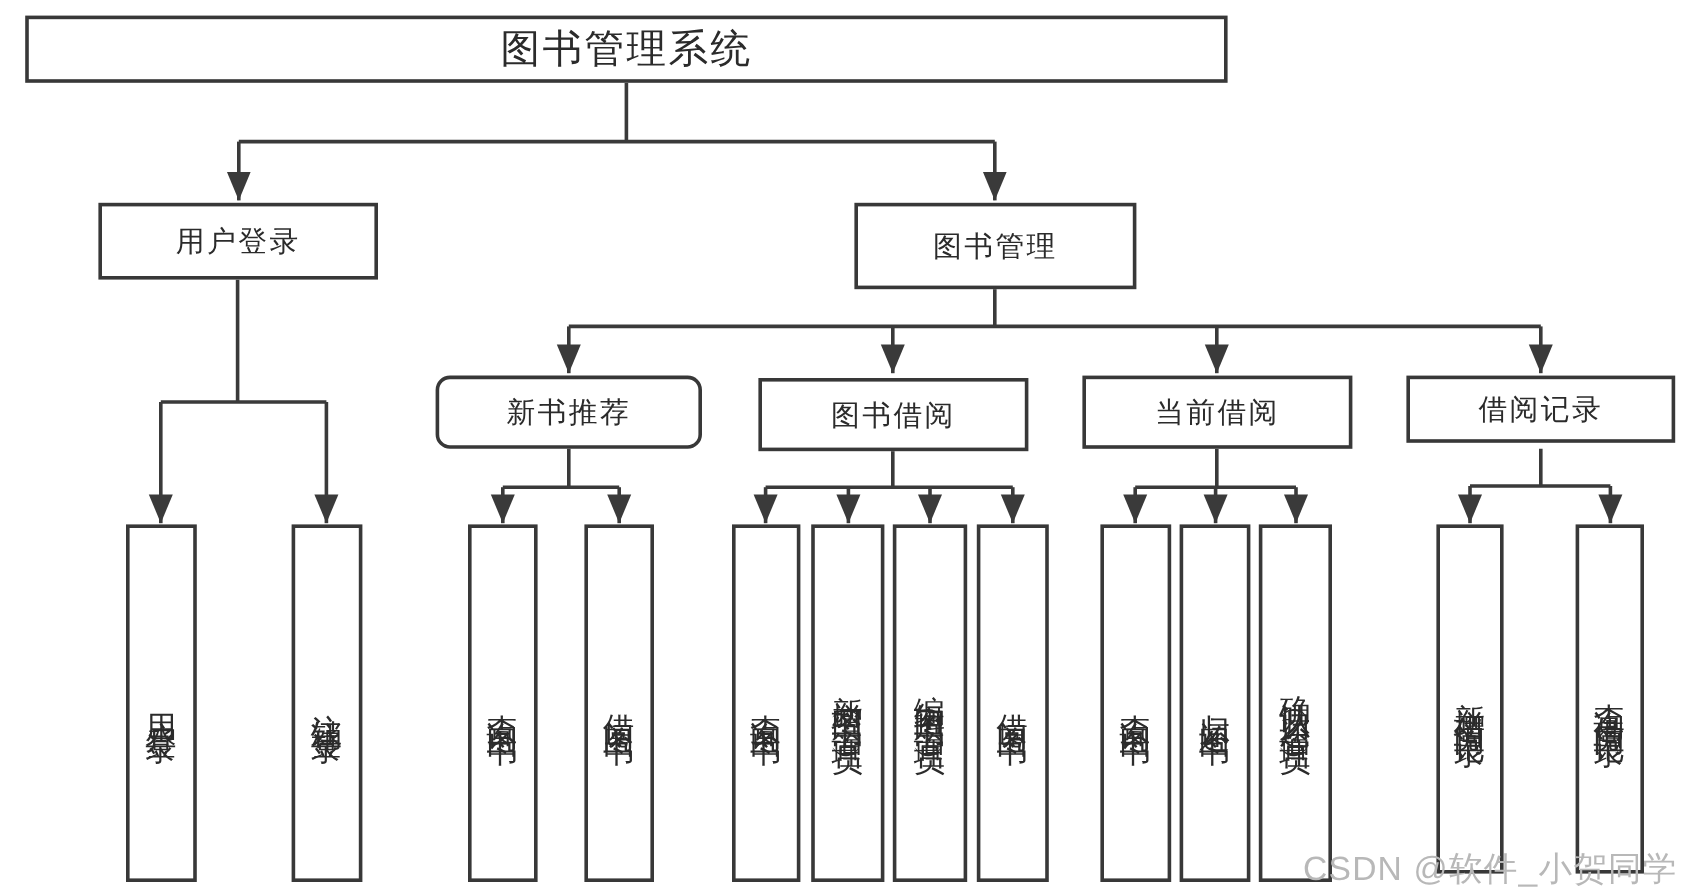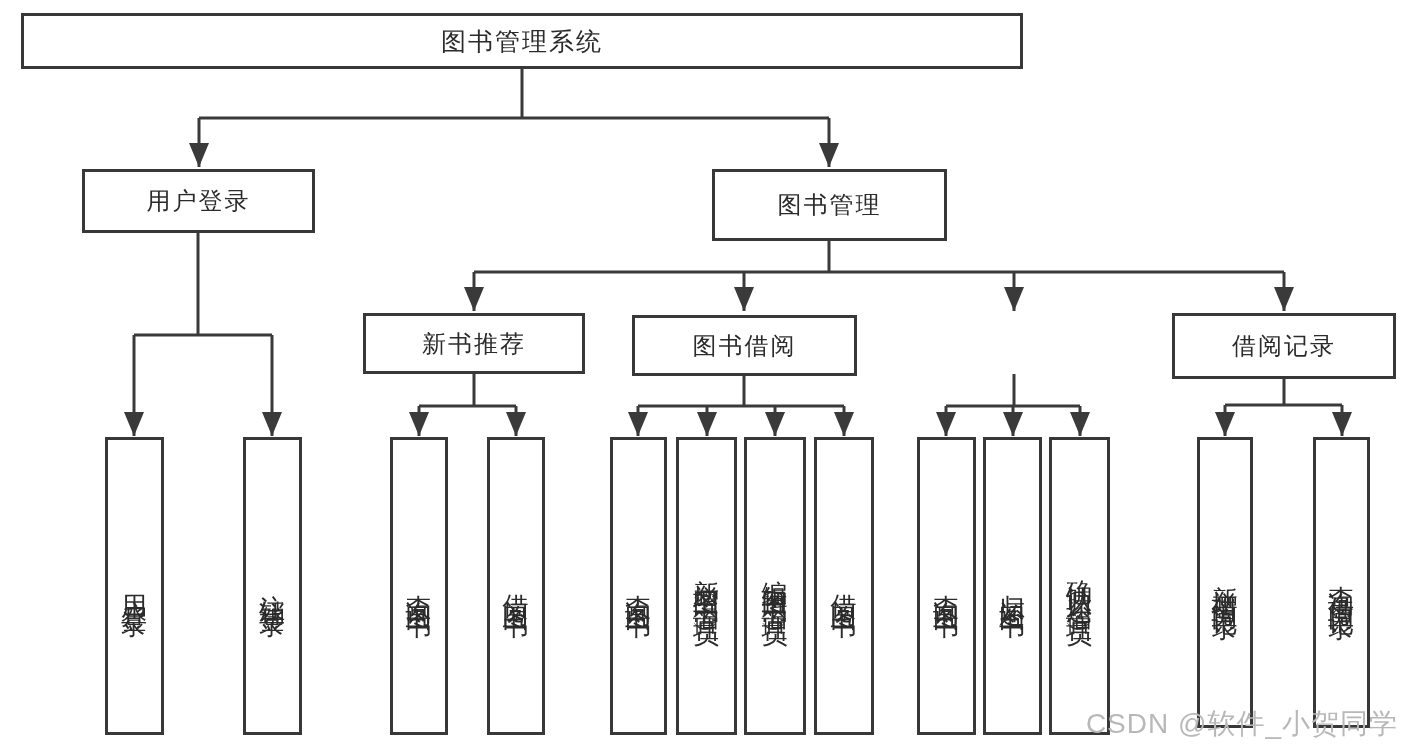--- a/index.html
+++ b/index.html
@@ -8,21 +8,21 @@
     font-family:"Liberation Sans",sans-serif;overflow:hidden;
   }
   svg.connectors{position:absolute;left:0;top:0;width:1405px;height:747px;}
   svg.connectors path.line{stroke:#3a3a3a;stroke-width:3;fill:none;}
   .node{
     position:absolute;box-sizing:border-box;background:#ffffff;
     border:3px solid #383838;color:#2b2b2b;
     display:flex;align-items:center;justify-content:center;
   }
   .hnode{font-size:24px;letter-spacing:2px;white-space:nowrap;}
-  .rootnode{font-size:25px;}
+  .rootnode{font-size:33px;}
   .vnode .vtext{
     writing-mode:vertical-rl;text-orientation:mixed;
     font-size:26px;letter-spacing:6px;line-height:1;white-space:nowrap;
   }
   .watermark{
     position:absolute;right:7px;bottom:4px;
     font-size:28px;color:#b8b8b8;letter-spacing:1px;white-space:nowrap;z-index:5;
   }
 </style>
 </head>
@@ -89,27 +89,30 @@
     <span>图书管理系统</span>
   </div>
 
   <div class="node hnode" style="left:82px;top:169px;width:233px;height:64px;">
     <span>用户登录</span>
   </div>
   <div class="node hnode" style="left:712px;top:169px;width:235px;height:72px;">
     <span>图书管理</span>
   </div>
 
-  <div class="node hnode" style="left:363px;top:313px;width:222px;height:61px;">
+  <div class="node hnode" style="left:363px;top:313px;width:222px;height:61px;border-radius:12px;">
     <span>新书推荐</span>
   </div>
   <div class="node hnode" style="left:632px;top:315px;width:225px;height:61px;">
     <span>图书借阅</span>
   </div>
-  <div class="node hnode" style="left:1172px;top:313px;width:224px;height:66px;">
+  <div class="node hnode" style="left:902px;top:313px;width:225px;height:61px;">
+    <span>当前借阅</span>
+  </div>
+  <div class="node hnode" style="left:1172px;top:313px;width:224px;height:56px;">
     <span>借阅记录</span>
   </div>
 
   <div class="node vnode" style="left:105px;top:437px;width:59px;height:298px;">
     <span class="vtext">用户登录</span>
   </div>
   <div class="node vnode" style="left:243px;top:437px;width:59px;height:298px;">
     <span class="vtext">注销登录</span>
   </div>
 

